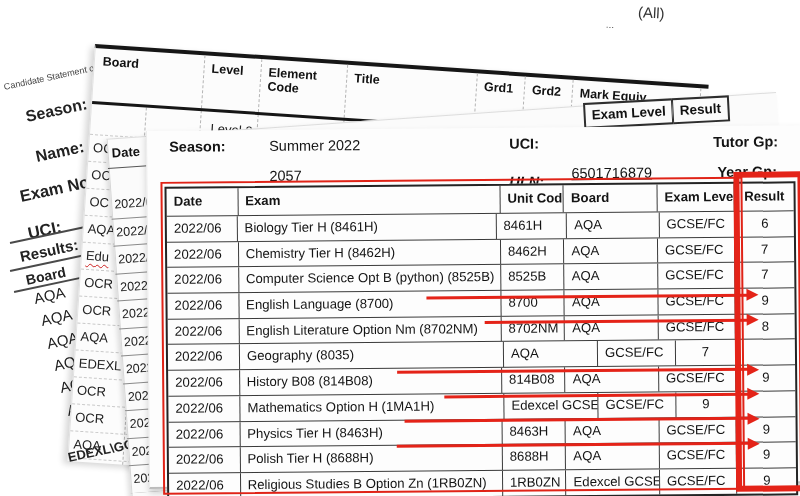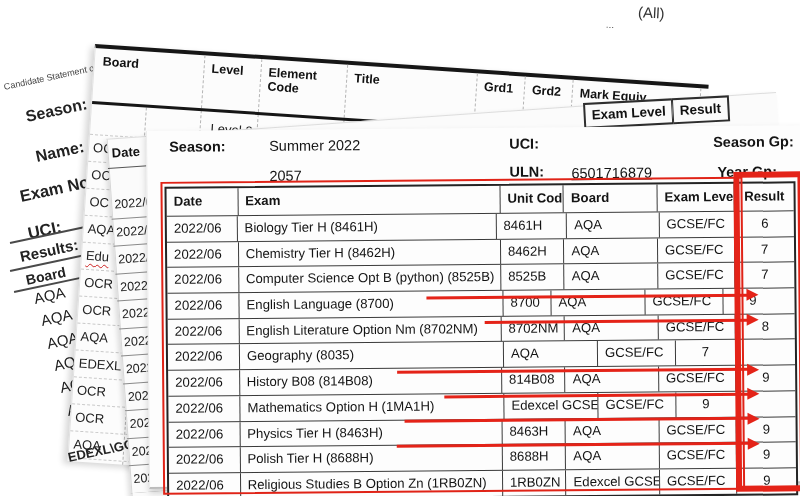--- a/index.html
+++ b/index.html
@@ -171,23 +171,23 @@
         <div class="striprow" style="top: 270px;">2022/06</div>
         <div class="striprow" style="top: 297.5px;">2022/06</div>
         <div class="striprow" style="top: 325px;">2022/06</div>
       </div>
 </div>
 
 <div class="abs" id="front">
   <div class="fh b" style="left:22px;top:8px;">Season:</div>
   <div class="fh" style="left:122px;top:8px;">Summer 2022</div>
   <div class="fh b" style="left:362px;top:8px;">UCI:</div>
-  <div class="fh b" style="left:566px;top:8px;">Season Gp:</div>
+  <div class="fh b" style="left:566px;top:8px;">Tutor Gp:</div>
   <div class="fh" style="left:122px;top:38px;">2057</div>
-  <div class="fh b" style="left:362px;top:36px;">ULN:</div>
+  <div class="fh b" style="left:362px;top:46px;font-style:italic;">ULN:</div>
   <div class="fh" style="left:424px;top:38px;text-decoration:underline;">6501716879</div>
   <div class="fh b" style="left:570px;top:38px;">Year Gp:</div>
 
   <div id="ftable">
         <div class="frow fhead">
           <div class="fcell" style="width: 72px;">Date</div>
           <div class="fcell" style="width: 264px;">Exam</div>
           <div class="fcell" style="width: 64px;">Unit Code</div>
           <div class="fcell" style="width: 94px;">Board</div>
           <div class="fcell" style="width: 78px;">Exam Level</div>
@@ -213,21 +213,21 @@
           <div class="fcell" style="width: 72px;">2022/06</div>
           <div class="fcell" style="width: 264px;">Computer Science Opt B (python) (8525B)</div>
           <div class="fcell" style="width: 64px;">8525B</div>
           <div class="fcell" style="width: 94px;">AQA</div>
           <div class="fcell" style="width: 78px;">GCSE/FC</div>
           <div class="fcell" style="width: 59px;">7</div>
         </div>
         <div class="frow fdata">
           <div class="fcell" style="width: 72px;">2022/06</div>
           <div class="fcell" style="width: 264px;">English Language (8700)</div>
-          <div class="fcell" style="width: 48px;">8700</div>
+          <div class="fcell" style="width: 64px;">8700</div>
           <div class="fcell" style="width: 94px;">AQA</div>
           <div class="fcell" style="width: 78px;">GCSE/FC</div>
           <div class="fcell" style="width: 59px;">9</div>
         </div>
         <div class="frow fdata">
           <div class="fcell" style="width: 72px;">2022/06</div>
           <div class="fcell" style="width: 264px;">English Literature Option Nm (8702NM)</div>
           <div class="fcell" style="width: 64px;">8702NM</div>
           <div class="fcell" style="width: 94px;">AQA</div>
           <div class="fcell" style="width: 78px;">GCSE/FC</div>

